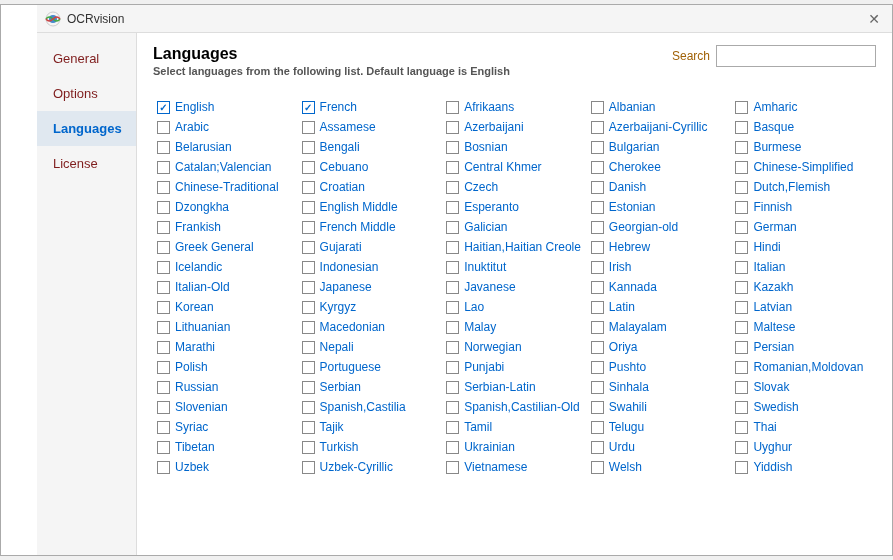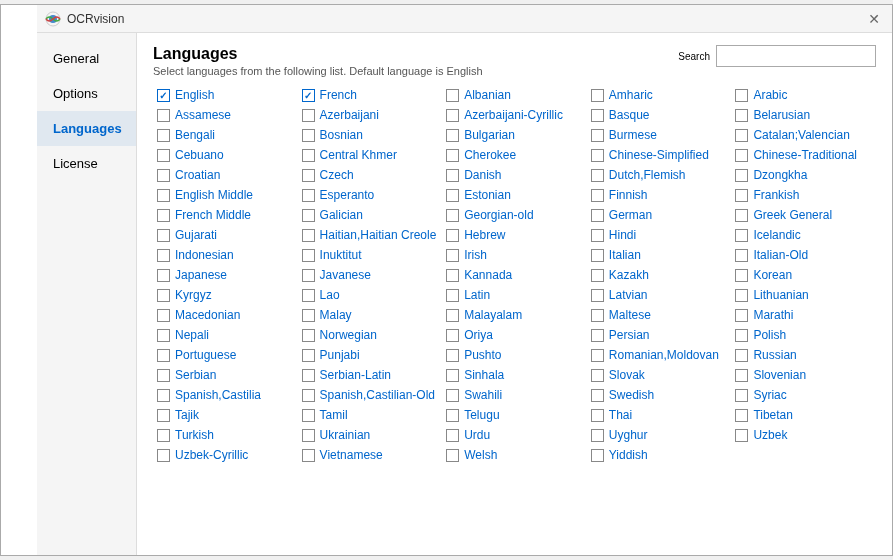--- a/index.html
+++ b/index.html
@@ -63,21 +63,21 @@
     .sidebar {
       width: 100px;
       background: #f5f5f5;
       border-right: 1px solid #ddd;
       padding: 8px 0;
       flex-shrink: 0;
     }
     .sidebar-item {
       padding: 10px 16px;
       cursor: pointer;
-      color: #000000;
+      color: #7f1d1d;
       font-size: 13px;
     }
     .sidebar-item.active {
       background: #e0e8f0;
       color: #0066cc;
       font-weight: 600;
     }
     .content {
       flex: 1;
       padding: 12px 16px;
@@ -91,42 +91,43 @@
     }
     .content-title {
       font-size: 16px;
       font-weight: bold;
       color: #000;
     }
     .content-subtitle {
       font-size: 11px;
       color: #555;
       margin-top: 2px;
+      font-weight: bold;
     }
     .search-area {
       display: flex;
       align-items: center;
       gap: 6px;
     }
     .search-label {
-      font-size: 10px;
-      color: #000000;
+      font-size: 12px;
+      color: #a16207;
     }
     .search-input {
       border: 1px solid #aaa;
       padding: 2px 4px;
       width: 160px;
       font-size: 12px;
       height: 22px;
     }
     .languages-grid {
       display: grid;
       grid-template-columns: repeat(5, 1fr);
       gap: 0;
-      margin-top: 8px;
+      margin-top: 20px;
     }
     .lang-item {
       display: flex;
       align-items: center;
       gap: 5px;
       padding: 3px 4px;
       cursor: pointer;
     }
     .lang-checkbox {
       width: 13px;
@@ -194,20 +195,24 @@
       <div class="lang-item">
             <div class="lang-checkbox checked"></div>
             <span class="lang-name">English</span>
           </div>
           <div class="lang-item">
             <div class="lang-checkbox checked"></div>
             <span class="lang-name">French</span>
           </div>
           <div class="lang-item">
             <div class="lang-checkbox"></div>
+            <span class="lang-name">Afrikaans</span>
+          </div>
+          <div class="lang-item">
+            <div class="lang-checkbox"></div>
             <span class="lang-name">Albanian</span>
           </div>
           <div class="lang-item">
             <div class="lang-checkbox"></div>
             <span class="lang-name">Amharic</span>
           </div>
           <div class="lang-item">
             <div class="lang-checkbox"></div>
             <span class="lang-name">Arabic</span>
           </div>

